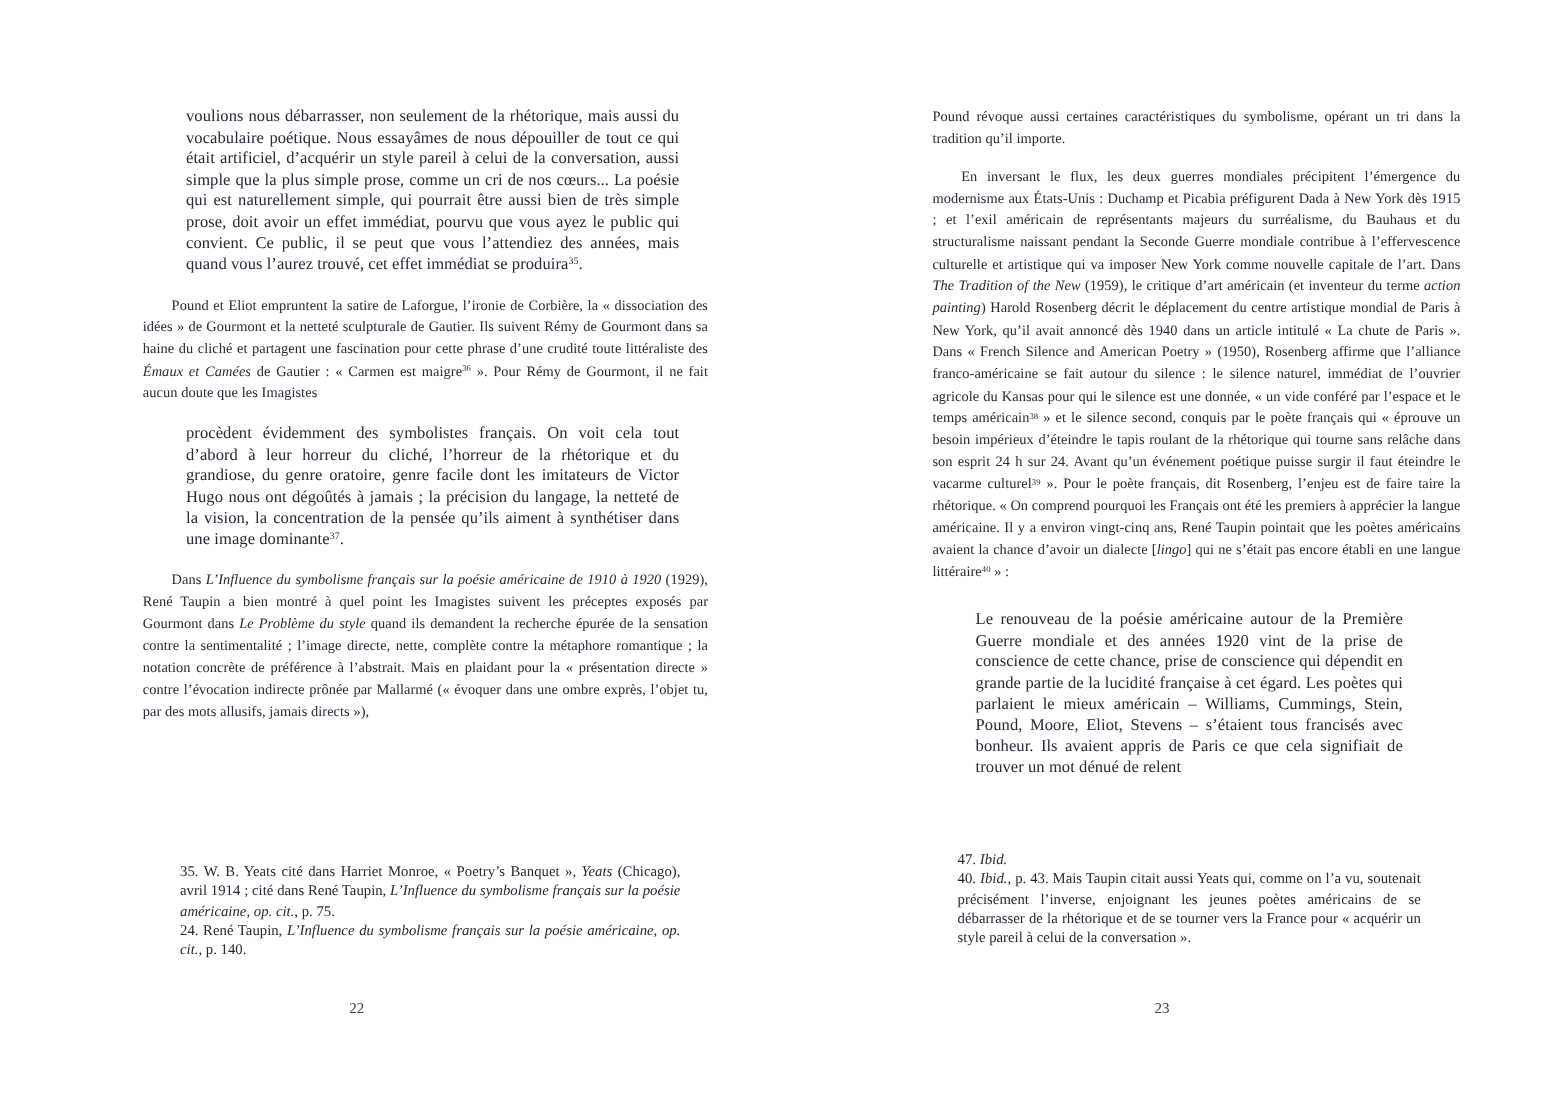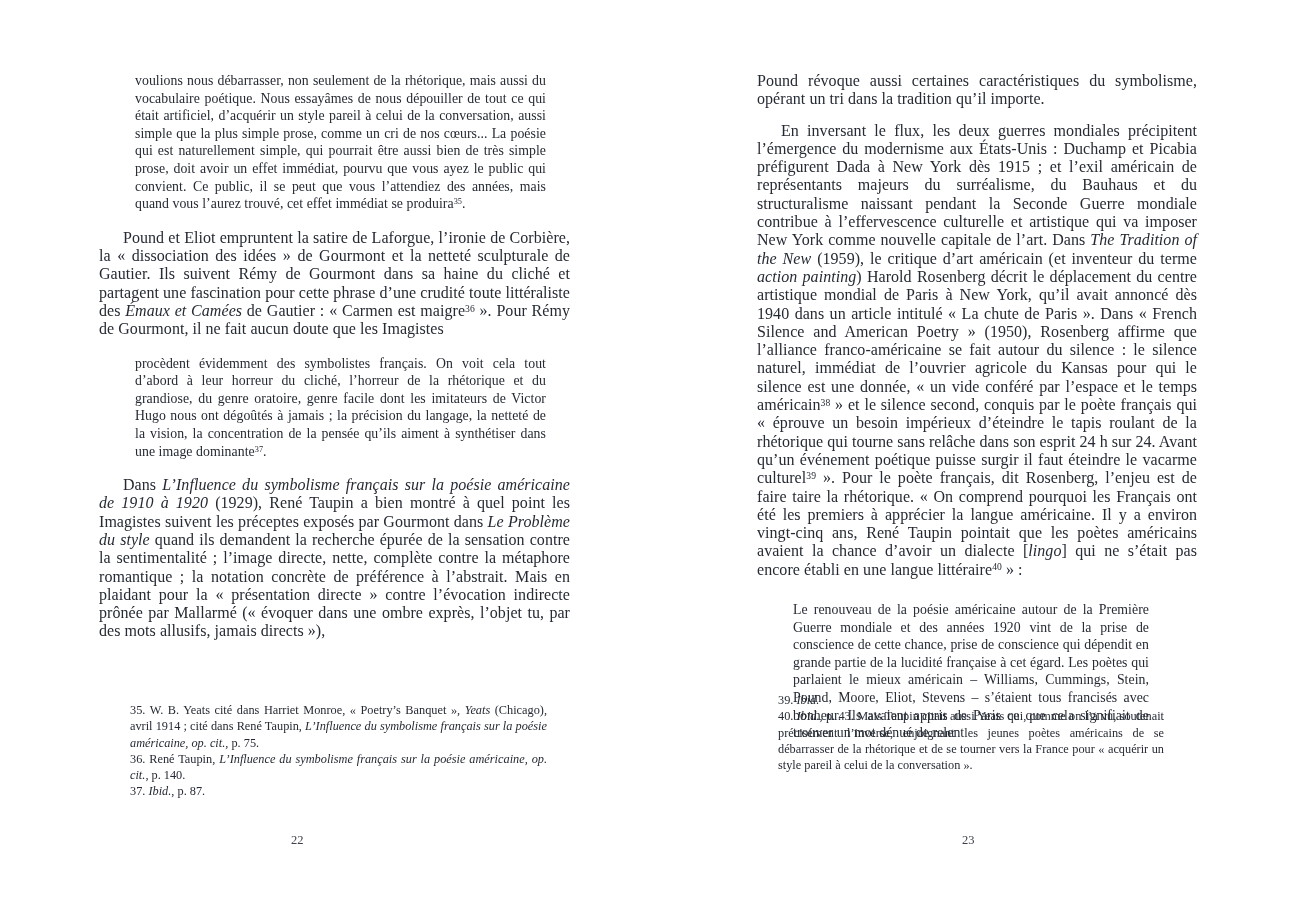--- a/index.html
+++ b/index.html
@@ -5,26 +5,26 @@
   html, body { margin: 0; padding: 0; background: #ffffff; }
   .spread {
     position: relative;
     width: 1293px;
     height: 913px;
     background: #ffffff;
     overflow: hidden;
     font-family: "Liberation Serif", "DejaVu Serif", serif;
     color: #252a33;
   }
-  .page { position: absolute; top: 72px; }
+  .page { position: absolute; top: 88px; margin-left: 20px; }
   .page.left  { left: 99px;  width: 471px; height: 790px; }
   .page.right { left: 757px; width: 440px; height: 790px; }
 
   p.block { margin: 0; text-align: justify; hyphens: none; }
-  p.paragraph { font-size: 16px; line-height: 18.3px; margin-top: 13px; letter-spacing: 0.05px; }
+  p.paragraph { font-size: 12px; line-height: 18.3px; margin-top: 13px; letter-spacing: 0.05px; }
   p.paragraph.indent { text-indent: 24px; }
   p.block:first-child { margin-top: 0; }
 
   p.blockquote { font-size: 13.8px; line-height: 17.6px; letter-spacing: 0.05px; }
   .left  p.blockquote { margin: 16px 24px 16px 36px; }
   .left  p.blockquote:first-child { margin-top: 0; }
   .right p.blockquote { margin: 22px 48px 0 36px; }
 
   .footnotes { position: absolute; left: 0; right: 0; }
   .left  .footnotes { top: 630px; padding: 0 23px 0 31px; }
@@ -42,28 +42,27 @@
 <body>
 
 <div class="spread">
   <section class="page left">
       <p class="block blockquote"><span>voulions nous débarrasser, non seulement de la rhétorique, mais aussi du vocabulaire poétique. Nous essayâmes de nous dépouiller de tout ce qui était artificiel, d’acquérir un style pareil à celui de la conversation, aussi simple que la plus simple prose, comme un cri de nos cœurs... La poésie qui est naturellement simple, qui pourrait être aussi bien de très simple prose, doit avoir un effet immédiat, pourvu que vous ayez le public qui convient. Ce public, il se peut que vous l’attendiez des années, mais quand vous l’aurez trouvé, cet effet immédiat se produira</span><sup class="fnmark">35</sup><span>.</span></p>
       <p class="block paragraph indent"><span>Pound et Eliot empruntent la satire de Laforgue, l’ironie de Corbière, la « dissociation des idées » de Gourmont et la netteté sculpturale de Gautier. Ils suivent Rémy de Gourmont dans sa haine du cliché et partagent une fascination pour cette phrase d’une crudité toute littéraliste des </span><em>Émaux et Camées</em><span> de Gautier : « Carmen est maigre</span><sup class="fnmark">36</sup><span> ». Pour Rémy de Gourmont, il ne fait aucun doute que les Imagistes</span></p>
       <p class="block blockquote"><span>procèdent évidemment des symbolistes français. On voit cela tout d’abord à leur horreur du cliché, l’horreur de la rhétorique et du grandiose, du genre oratoire, genre facile dont les imitateurs de Victor Hugo nous ont dégoûtés à jamais ; la précision du langage, la netteté de la vision, la concentration de la pensée qu’ils aiment à synthétiser dans une image dominante</span><sup class="fnmark">37</sup><span>.</span></p>
       <p class="block paragraph indent"><span>Dans </span><em>L’Influence du symbolisme français sur la poésie américaine de 1910 à 1920</em><span> (1929), René Taupin a bien montré à quel point les Imagistes suivent les préceptes exposés par Gourmont dans </span><em>Le Problème du style</em><span> quand ils demandent la recherche épurée de la sensation contre la sentimentalité ; l’image directe, nette, complète contre la métaphore romantique ; la notation concrète de préférence à l’abstrait. Mais en plaidant pour la « présentation directe » contre l’évocation indirecte prônée par Mallarmé (« évoquer dans une ombre exprès, l’objet tu, par des mots allusifs, jamais directs »),</span></p>
       <div class="footnotes">
         <p class="footnote"><span>35. W. B. Yeats cité dans Harriet Monroe, « Poetry’s Banquet », </span><em>Yeats</em><span> (Chicago), avril 1914 ; cité dans René Taupin, </span><em>L’Influence du symbolisme français sur la poésie américaine, op. cit.</em><span>, p. 75.</span></p>
-        <p class="footnote"><span>36. René Taupin, </span><em>L’Influence du symbolisme français sur la poésie américaine, op. cit.</em><span>, p. 140.</span></p>
-        <p class="footnote"><span>37. </span><em>Ibid.</em><span>, p. 87.</span></p>
+        <p class="footnote"><span>24. René Taupin, </span><em>L’Influence du symbolisme français sur la poésie américaine, op. cit.</em><span>, p. 140.</span></p>
       </div>
     </section>
   <section class="page right">
       <p class="block paragraph"><span>Pound révoque aussi certaines caractéristiques du symbolisme, opérant un tri dans la tradition qu’il importe.</span></p>
       <p class="block paragraph indent"><span>En inversant le flux, les deux guerres mondiales précipitent l’émergence du modernisme aux États-Unis : Duchamp et Picabia préfigurent Dada à New York dès 1915 ; et l’exil américain de représentants majeurs du surréalisme, du Bauhaus et du structuralisme naissant pendant la Seconde Guerre mondiale contribue à l’effervescence culturelle et artistique qui va imposer New York comme nouvelle capitale de l’art. Dans </span><em>The Tradition of the New</em><span> (1959), le critique d’art américain (et inventeur du terme </span><em>action painting</em><span>) Harold Rosenberg décrit le déplacement du centre artistique mondial de Paris à New York, qu’il avait annoncé dès 1940 dans un article intitulé « La chute de Paris ». Dans « French Silence and American Poetry » (1950), Rosenberg affirme que l’alliance franco-américaine se fait autour du silence : le silence naturel, immédiat de l’ouvrier agricole du Kansas pour qui le silence est une donnée, « un vide conféré par l’espace et le temps américain</span><sup class="fnmark">38</sup><span> » et le silence second, conquis par le poète français qui « éprouve un besoin impérieux d’éteindre le tapis roulant de la rhétorique qui tourne sans relâche dans son esprit 24 h sur 24. Avant qu’un événement poétique puisse surgir il faut éteindre le vacarme culturel</span><sup class="fnmark">39</sup><span> ». Pour le poète français, dit Rosenberg, l’enjeu est de faire taire la rhétorique. « On comprend pourquoi les Français ont été les premiers à apprécier la langue américaine. Il y a environ vingt-cinq ans, René Taupin pointait que les poètes américains avaient la chance d’avoir un dialecte [</span><em>lingo</em><span>] qui ne s’était pas encore établi en une langue littéraire</span><sup class="fnmark">40</sup><span> » :</span></p>
       <p class="block blockquote"><span>Le renouveau de la poésie américaine autour de la Première Guerre mondiale et des années 1920 vint de la prise de conscience de cette chance, prise de conscience qui dépendit en grande partie de la lucidité française à cet égard. Les poètes qui parlaient le mieux américain – Williams, Cummings, Stein, Pound, Moore, Eliot, Stevens – s’étaient tous francisés avec bonheur. Ils avaient appris de Paris ce que cela signifiait de trouver un mot dénué de relent</span></p>
       <div class="footnotes">
-        <p class="footnote"><span>39. </span><em>Ibid.</em></p>
+        <p class="footnote"><span>47. </span><em>Ibid.</em></p>
         <p class="footnote"><span>40. </span><em>Ibid.</em><span>, p. 43. Mais Taupin citait aussi Yeats qui, comme on l’a vu, soutenait précisément l’inverse, enjoignant les jeunes poètes américains de se débarrasser de la rhétorique et de se tourner vers la France pour « acquérir un style pareil à celui de la conversation ».</span></p>
       </div>
     </section>
   <div class="pagenum left">22</div>
   <div class="pagenum right">23</div>
 </div>
 
 </body></html>

